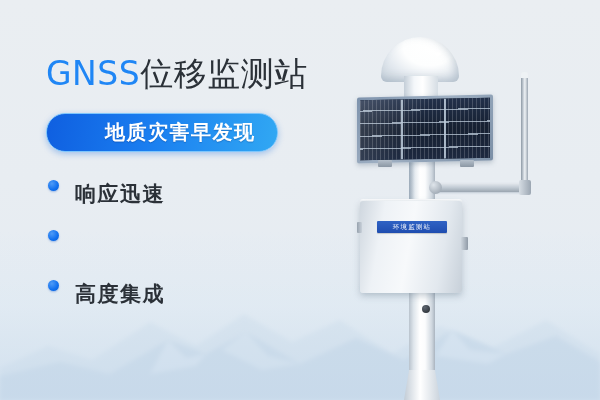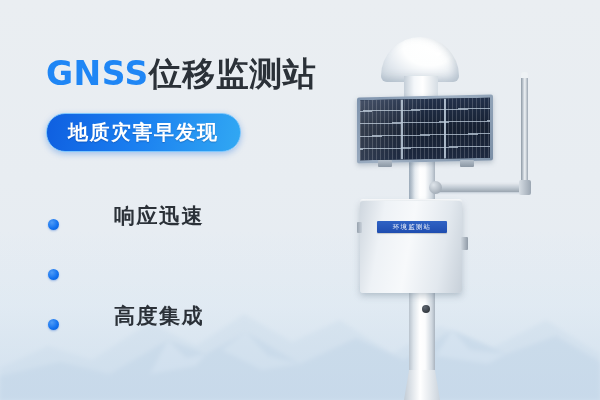--- a/index.html
+++ b/index.html
@@ -151,42 +151,43 @@
   }
   .box-shadow{
     position:absolute;left:362px;top:286px;width:98px;height:9px;
     background:linear-gradient(180deg,rgba(120,140,160,.28),rgba(120,140,160,0));
     filter:blur(2px);
   }
 
   
   .title{
     position:absolute;left:46px;top:52px;
-    font-size:33px;font-weight:bold;letter-spacing:.5px;white-space:nowrap;
+    font-size:33px;font-weight:normal;letter-spacing:.5px;white-space:nowrap;
     font-family:"DejaVu Sans","Liberation Sans",sans-serif;
   }
   .title .en{color:#1f86f5;}
   .title .cn{color:#2b3138;}
 
   .badge{
     position:absolute;left:46px;top:113px;
     height:37px;padding:0 21px;border-radius:19px;
     display:flex;align-items:center;
     background:linear-gradient(100deg,#0f5fe0 0%,#1a7ef0 45%,#31a8f3 100%);
     border:1.5px solid #7fc6fb;
     box-shadow:0 2px 6px rgba(25,110,220,.35);
   }
   .badge span{
     color:#ffffff;font-size:20px;font-weight:bold;letter-spacing:1.5px;white-space:nowrap;
     font-family:"DejaVu Sans","Liberation Sans",sans-serif;
     text-shadow:0 1px 1px rgba(0,40,110,.3);
+    margin-left:37px;
   }
 
   .features{position:absolute;left:48px;top:180px;}
-  .feature{display:flex;align-items:flex-end;height:50px;gap:39px;}
+  .feature{display:flex;align-items:flex-start;height:50px;}
   .dot{
     width:11px;height:11px;border-radius:50%;
     background:radial-gradient(circle at 35% 32%,#4e9bf7,#0f6fee 60%,#0b5bd0);
     margin-right:16px;flex:none;
     box-shadow:0 1px 2px rgba(20,90,200,.35);
   }
   .feature .txt{
     font-size:21px;font-weight:bold;color:#2b3138;letter-spacing:1.5px;white-space:nowrap;
     font-family:"DejaVu Sans","Liberation Sans",sans-serif;
   }

